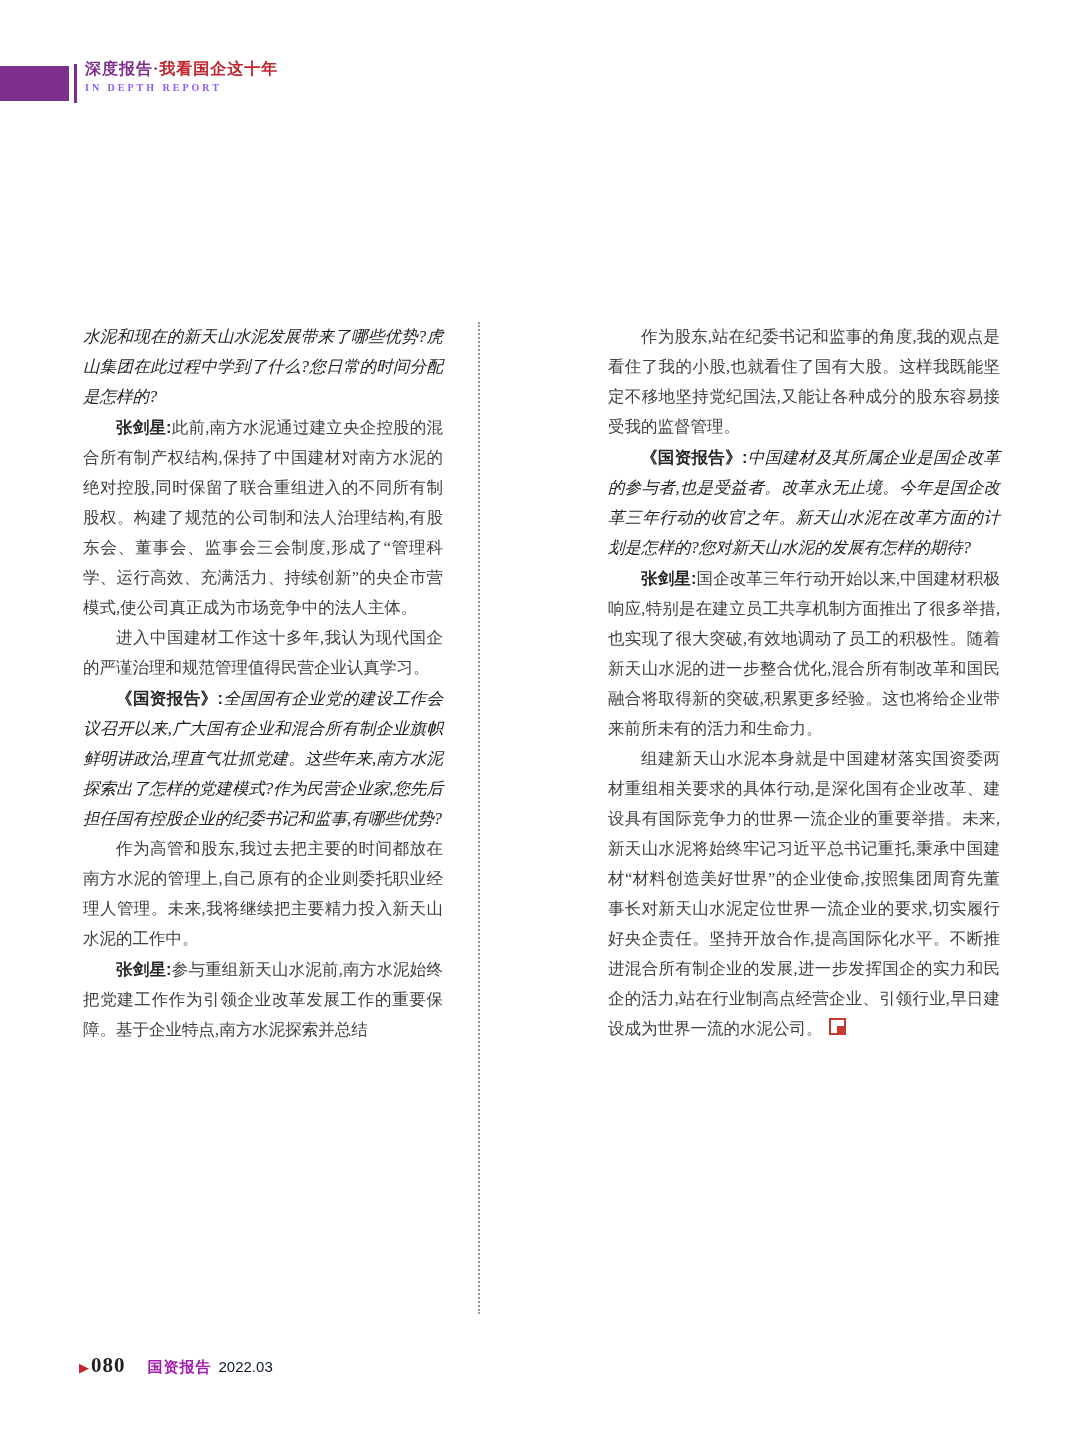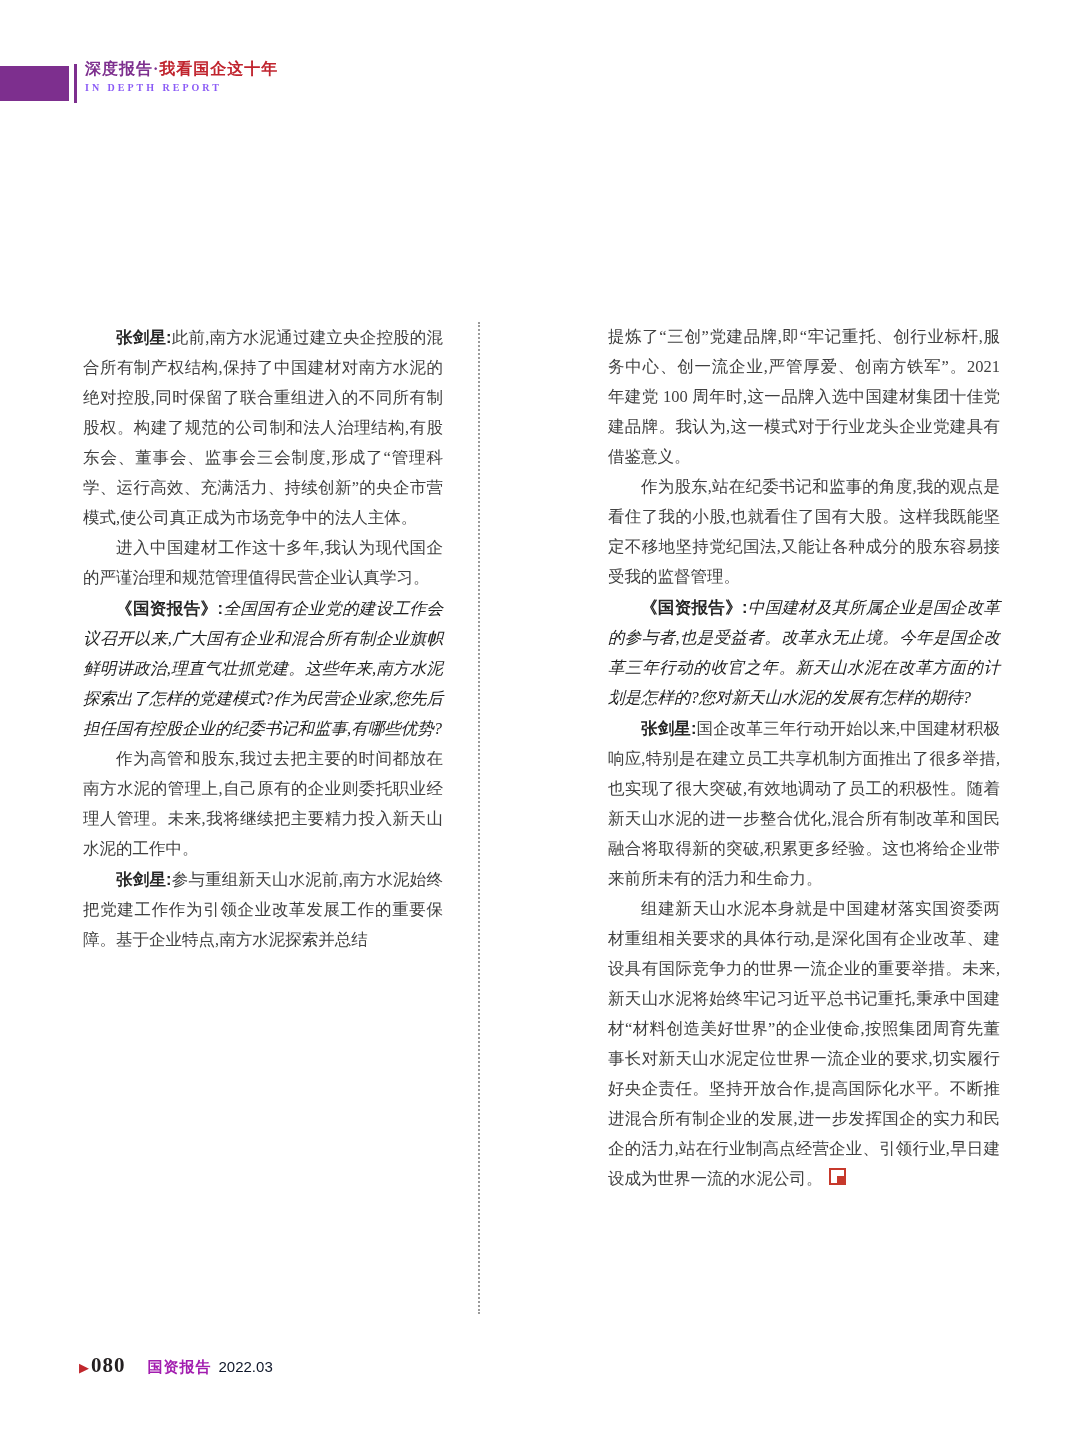--- a/index.html
+++ b/index.html
@@ -59,29 +59,29 @@
     <div class="hdr-text">
       <div class="hdr-cn">
         <span class="t-purple">深度报告·</span><span class="t-red">我看国企这十年</span>
       </div>
       <div class="hdr-en">IN DEPTH REPORT</div>
     </div>
   </header>
 
   <main>
     <section class="col col-left">
+        <p class="para question continued">水泥和现在的新天山水泥发展带来了哪些优势?虎山集团在此过程中学到了什么?您日常的时间分配是怎样的?</p>
         <p class="para answer"><span class="speaker">张剑星:</span>此前,南方水泥通过建立央企控股的混合所有制产权结构,保持了中国建材对南方水泥的绝对控股,同时保留了联合重组进入的不同所有制股权。构建了规范的公司制和法人治理结构,有股东会、董事会、监事会三会制度,形成了“管理科学、运行高效、充满活力、持续创新”的央企市营模式,使公司真正成为市场竞争中的法人主体。</p>
         <p class="para answer">进入中国建材工作这十多年,我认为现代国企的严谨治理和规范管理值得民营企业认真学习。</p>
         <p class="para question"><span class="speaker">《国资报告》:</span>全国国有企业党的建设工作会议召开以来,广大国有企业和混合所有制企业旗帜鲜明讲政治,理直气壮抓党建。这些年来,南方水泥探索出了怎样的党建模式?作为民营企业家,您先后担任国有控股企业的纪委书记和监事,有哪些优势?</p>
         <p class="para answer">作为高管和股东,我过去把主要的时间都放在南方水泥的管理上,自己原有的企业则委托职业经理人管理。未来,我将继续把主要精力投入新天山水泥的工作中。</p>
         <p class="para answer"><span class="speaker">张剑星:</span>参与重组新天山水泥前,南方水泥始终把党建工作作为引领企业改革发展工作的重要保障。基于企业特点,南方水泥探索并总结</p>
       </section>
     <div class="divider"></div>
     <section class="col col-right">
-        <p class="para answer continued">提炼了“三创”党建品牌,即“牢记重托、创行业标杆,服务中心、创一流企业,严管厚爱、创南方铁军”。2021 年建党 100 周年时,这一品牌入选中国建材集团十佳党建品牌。我认为,这一模式对于行业龙头企业党建具有借鉴意义。</p>
         <p class="para answer">作为股东,站在纪委书记和监事的角度,我的观点是看住了我的小股,也就看住了国有大股。这样我既能坚定不移地坚持党纪国法,又能让各种成分的股东容易接受我的监督管理。</p>
         <p class="para question"><span class="speaker">《国资报告》:</span>中国建材及其所属企业是国企改革的参与者,也是受益者。改革永无止境。今年是国企改革三年行动的收官之年。新天山水泥在改革方面的计划是怎样的?您对新天山水泥的发展有怎样的期待?</p>
         <p class="para answer"><span class="speaker">张剑星:</span>国企改革三年行动开始以来,中国建材积极响应,特别是在建立员工共享机制方面推出了很多举措,也实现了很大突破,有效地调动了员工的积极性。随着新天山水泥的进一步整合优化,混合所有制改革和国民融合将取得新的突破,积累更多经验。这也将给企业带来前所未有的活力和生命力。</p>
         <p class="para answer">组建新天山水泥本身就是中国建材落实国资委两材重组相关要求的具体行动,是深化国有企业改革、建设具有国际竞争力的世界一流企业的重要举措。未来,新天山水泥将始终牢记习近平总书记重托,秉承中国建材“材料创造美好世界”的企业使命,按照集团周育先董事长对新天山水泥定位世界一流企业的要求,切实履行好央企责任。坚持开放合作,提高国际化水平。不断推进混合所有制企业的发展,进一步发挥国企的实力和民企的活力,站在行业制高点经营企业、引领行业,早日建设成为世界一流的水泥公司。<span class="endmark"><span class="endmark-fill"></span></span></p>
       </section>
   </main>
 
   <footer class="footer">
     <span class="foot-tri">▶</span>
     <span class="foot-page">080</span>

